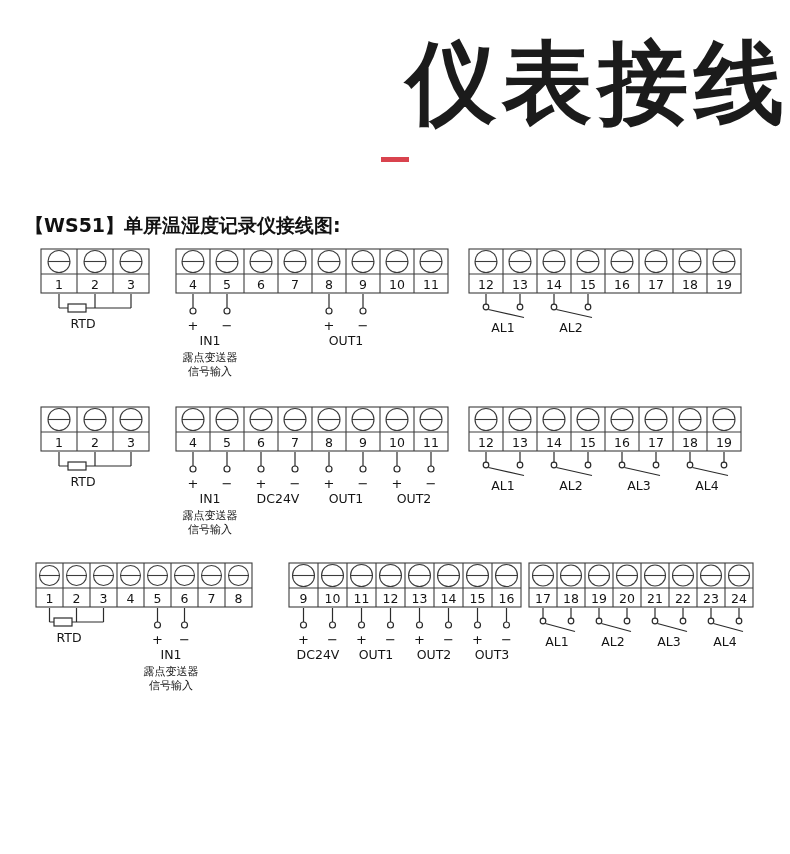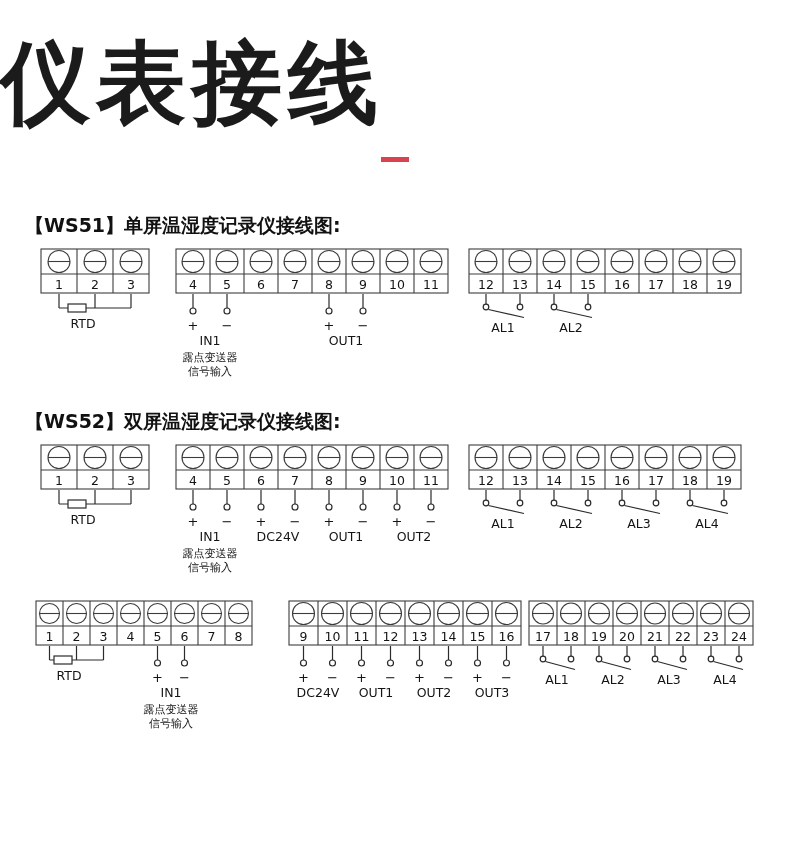--- a/index.html
+++ b/index.html
@@ -4,21 +4,21 @@
 <style>
   html,body{margin:0;padding:0;background:#ffffff;}
   body{
     width:790px;height:854px;overflow:hidden;
     font-family:"DejaVu Sans","Liberation Sans",sans-serif;
     color:#141414;
   }
   .page{position:relative;width:790px;height:854px;}
   .title{
     font-size:90px;font-weight:900;letter-spacing:6px;
-    text-align:left;margin:34px 0 7px 0;color:#1b1b1b;
+    text-align:right;margin:34px 0 7px 0;color:#1b1b1b;
     line-height:1.08;
   }
   .title-underline{
     width:28px;height:5px;margin:26px auto 0 auto;background:#d9434e;
   }
   .diagram-section{margin-left:25px;margin-right:0;}
   .sec-0{margin-top:48px;}
   .sec-1{margin-top:18px;}
   .sec-2{margin-top:8px;}
   .diagram-section h2{
@@ -171,21 +171,20 @@
             <line x1="120" y1="46" x2="120" y2="56"></line>
             <circle cx="120" cy="59" r="2.8" fill="#fff"></circle>
             <line x1="88.4" y1="61.5" x2="124" y2="69.5"></line>
           </g>
           <text x="103" y="84" text-anchor="middle" font-size="12.5" fill="#141414" stroke="none">AL2</text>
         </svg>
       </div>
   </section>
 
   <section class="diagram-section sec-1">
-    <h2>【WS52】双屏温湿度记录仪接线图:</h2>
     <div class="diagram" style="height: 148px;">
         <svg width="110" height="148" viewBox="0 0 110 148" class="block-svg" style="left: 15px;">
           <g stroke="#3c3c3c" stroke-width="1.1" fill="none">
             <rect x="1" y="1" width="108" height="44" fill="#fff"></rect>
             <line x1="1" y1="26" x2="109" y2="26"></line>
             <line x1="37" y1="1" x2="37" y2="45"></line>
             <line x1="73" y1="1" x2="73" y2="45"></line>
             <circle cx="19" cy="13.5" r="11" fill="#fff"></circle>
             <line x1="8" y1="13.5" x2="30" y2="13.5"></line>
             <circle cx="55" cy="13.5" r="11" fill="#fff"></circle>

